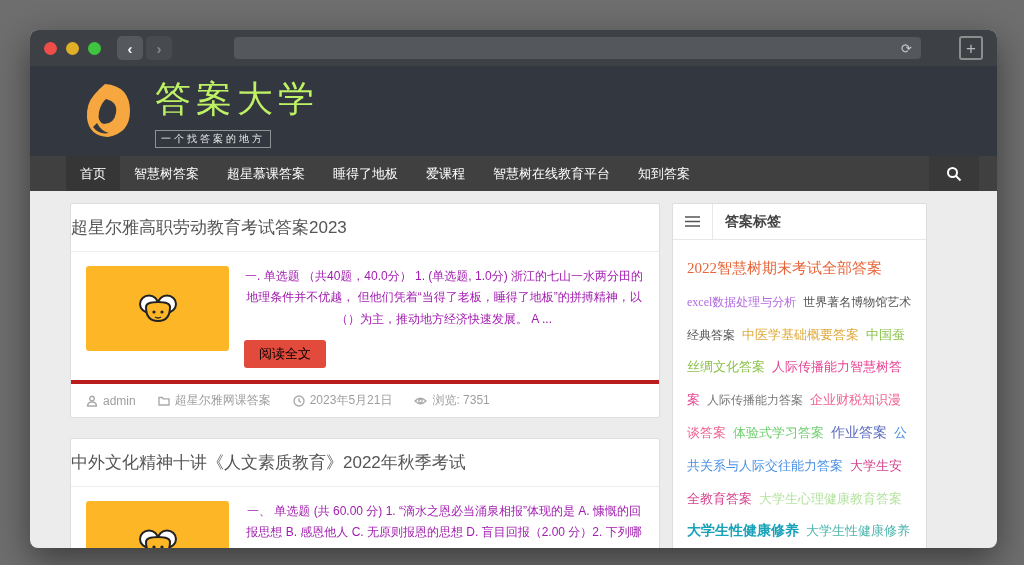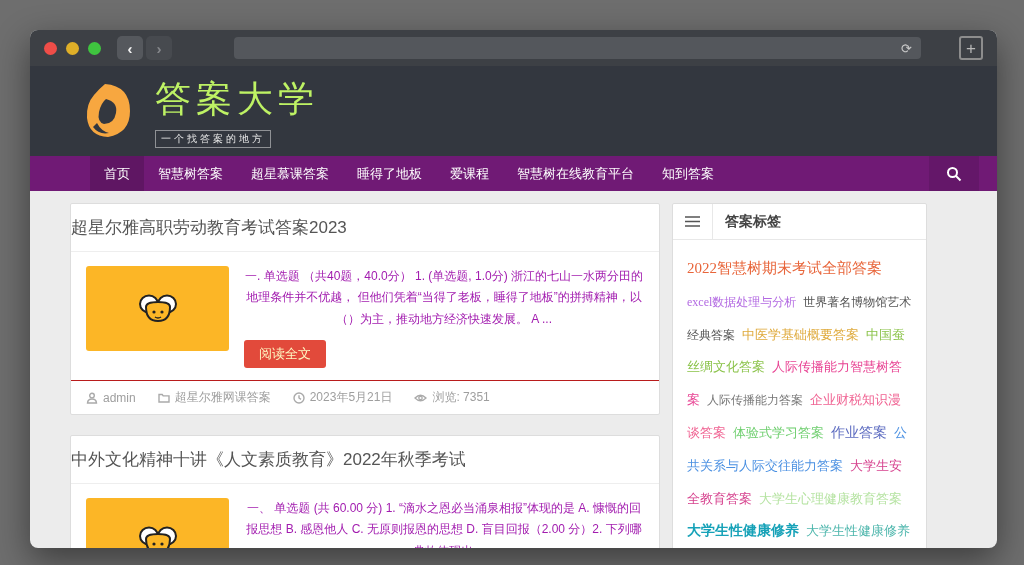--- a/index.html
+++ b/index.html
@@ -30,37 +30,37 @@
 
   
   .siteheader { height:90px; background:#33373f; display:flex; align-items:center; padding-left:45px; }
   .logo-svg { width:64px; height:64px; }
   .brand { margin-left:16px; }
   .site-title { color:#bef264; font-family:"DejaVu Serif", serif; font-size:36px; font-weight:normal; letter-spacing:5px; }
   .tagline { display:inline-block; margin-top:6px; color:#e8e8e8; font-size:10px; letter-spacing:3px;
     border:1px solid rgba(255,255,255,.45); padding:1px 5px; }
 
   
-  .mainnav { height:35px; background:#701a75; display:flex; align-items:stretch; padding-left:60px; }
+  .mainnav { height:35px; background:#404040; display:flex; align-items:stretch; padding-left:36px; }
   .nav-item { color:#fff; font-size:13px; padding:0 14px; display:flex; align-items:center; text-decoration:none; }
   .nav-item.active { background:rgba(0,0,0,.15); }
   .search-btn { margin-left:auto; width:50px; background:rgba(0,0,0,.10); display:flex; align-items:center;
     justify-content:center; margin-right:18px; }
 
   
   .content { height:357px; overflow:hidden; display:flex; gap:12px; padding:12px 0 0 40px; }
   .main-col { width:590px; flex:none; }
   .card { background:#fff; border:1px solid #ddd; border-radius:2px; margin-bottom:20px; }
   .card-title { padding:12px 0; font-size:17px; color:#555; border-bottom:1px solid #eee; }
   .card-body { padding:14px 15px 12px; overflow:hidden; }
   .thumb { float:left; width:143px; height:85px; margin-right:15px; border-radius:3px; overflow:hidden; }
   .excerpt { font-size:12px; color:#a21caf; line-height:1.78;text-align:center; }
-  .readmore { display:inline-block; margin-top:10px; padding:5px 15px; background:#e24a3b; color:#fef9c3;
+  .readmore { display:inline-block; margin-top:10px; padding:5px 15px; background:#e24a3b; color:#000000;
     font-size:13px; border-radius:3px; text-decoration:none; border:0; font-family:"Liberation Sans",sans-serif; }
-  .card-meta { border-top:1px solid #b91c1c; padding:8px 15px; display:flex; gap:22px; align-items:center;
+  .card-meta { border-top:4px solid #b91c1c; padding:8px 15px; display:flex; gap:22px; align-items:center;
     font-size:12px; color:#9e9e9e; }
   .meta-item { display:flex; align-items:center; gap:5px; }
   .meta-item svg { stroke:#aaa; }
 
   
   .sidebar { width:255px; flex:none; }
   .side-card { background:#fff; border:1px solid #ddd; border-radius:2px; }
   .side-header { display:flex; align-items:center; border-bottom:1px solid #e8e8e8; height:36px; }
   .icon-box { width:40px; height:100%; display:flex; align-items:center; justify-content:center;
     border-right:1px solid #e8e8e8; color:#555; }

